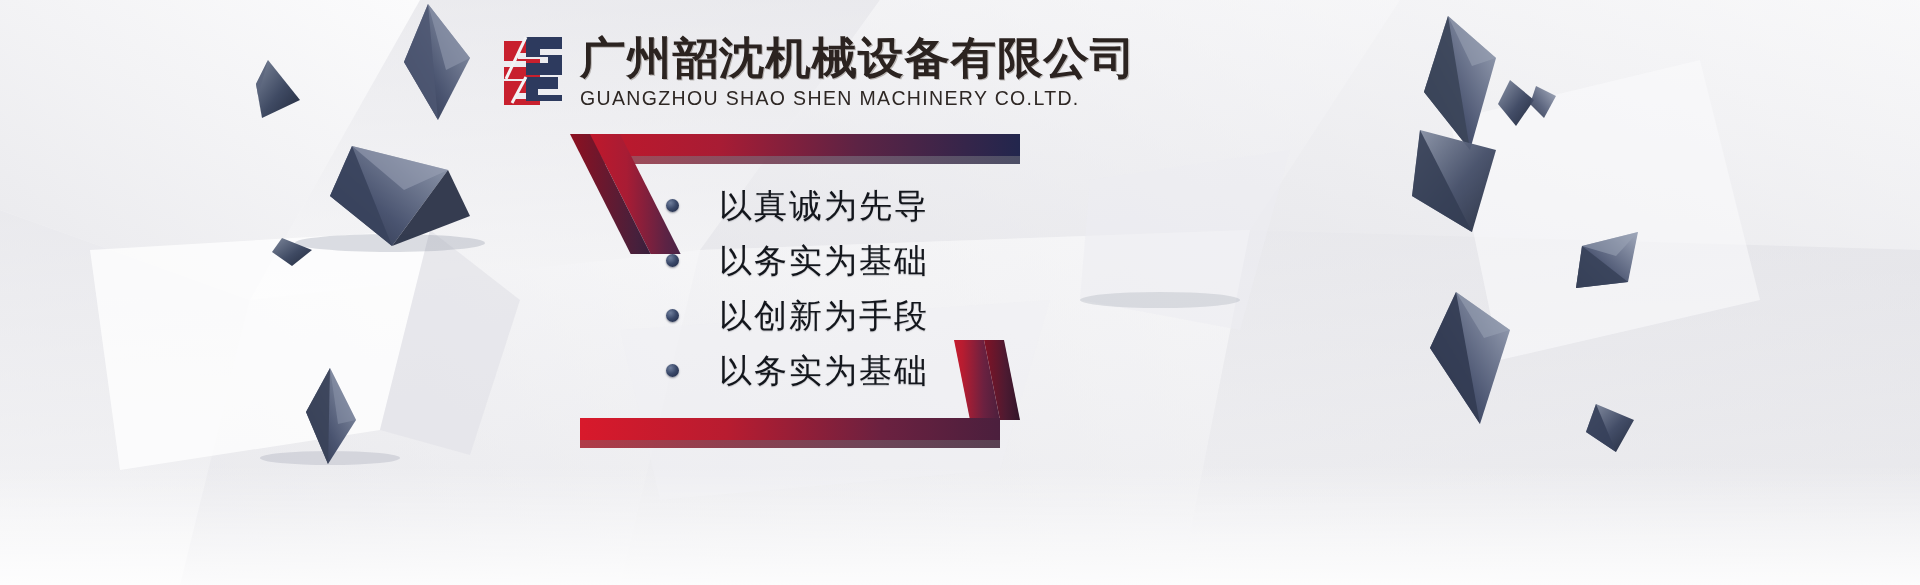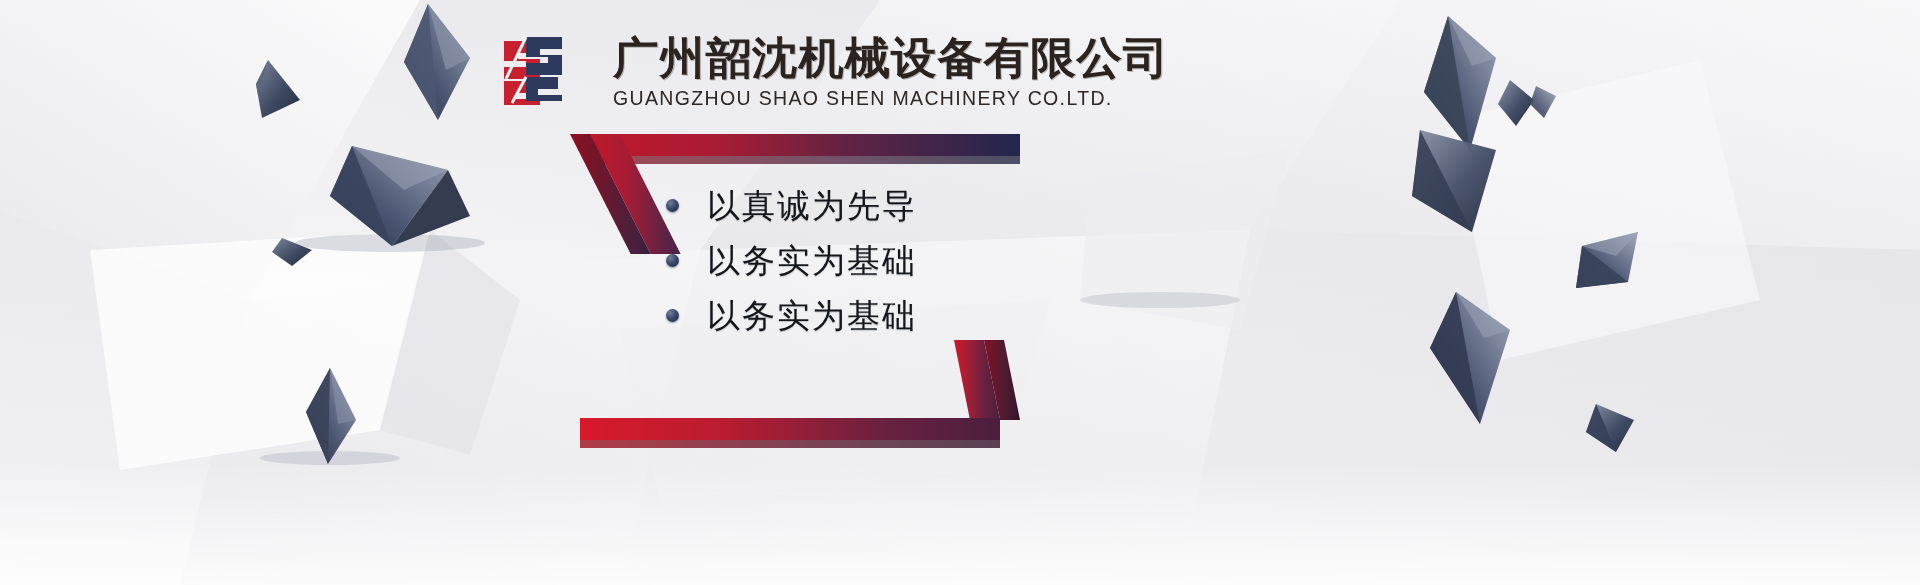--- a/index.html
+++ b/index.html
@@ -17,21 +17,21 @@
 
   
   .shard{position:absolute;pointer-events:none;}
 
   
   .brand{
     position:absolute;left:500px;top:33px;
     display:flex;align-items:flex-start;gap:14px;
   }
   .logo-mark{width:66px;height:72px;flex:0 0 auto;position:relative;}
-  .brand-text{display:flex;flex-direction:column;margin-left:33px;}
+  .brand-text{display:flex;flex-direction:column;}
   .cn-name{
     font-family:"DejaVu Sans","Liberation Sans",sans-serif;
     font-size:44px;line-height:50px;font-weight:bold;
     color:#2b2320;letter-spacing:1px;
     transform:scaleX(1.03);transform-origin:left center;
     text-shadow:1px 1px 0 rgba(120,110,105,.45);
     white-space:nowrap;
   }
   .en-name{
     font-family:"Liberation Sans","DejaVu Sans",sans-serif;
@@ -44,21 +44,21 @@
   .bracket{position:absolute;pointer-events:none;}
   .bracket-top{left:570px;top:134px;}
   .bracket-bottom{left:570px;top:340px;}
 
   
   .slogans{
     position:absolute;left:666px;top:178px;
     display:flex;flex-direction:column;gap:0;
   }
   .slogan{
-    display:flex;align-items:center;height:55px;
+    display:flex;align-items:center;height:55px;gap:12px;
   }
   .dot{
     width:13px;height:13px;border-radius:50%;flex:0 0 auto;
     background:radial-gradient(circle at 34% 30%,#6f7e9c 0%,#3b4a6b 45%,#1b2440 100%);
     box-shadow:0 1px 2px rgba(20,26,48,.45);
     margin-right:28px;
   }
   .slogan-text{
     font-family:"DejaVu Sans","Liberation Sans",sans-serif;
     font-size:33px;line-height:38px;color:#13161c;
@@ -264,18 +264,22 @@
     <div class="slogan">
       <span class="dot"></span>
       <span class="slogan-text">以真诚为先导</span>
     </div>
     <div class="slogan">
       <span class="dot"></span>
       <span class="slogan-text">以务实为基础</span>
     </div>
     <div class="slogan">
       <span class="dot"></span>
+      <span class="slogan-text">以创新为手段</span>
+    </div>
+    <div class="slogan">
+      <span class="dot"></span>
       <span class="slogan-text">以务实为基础</span>
     </div>
   </div>
 
   <div class="reflect"></div>
 </div>
 
 </body></html>

